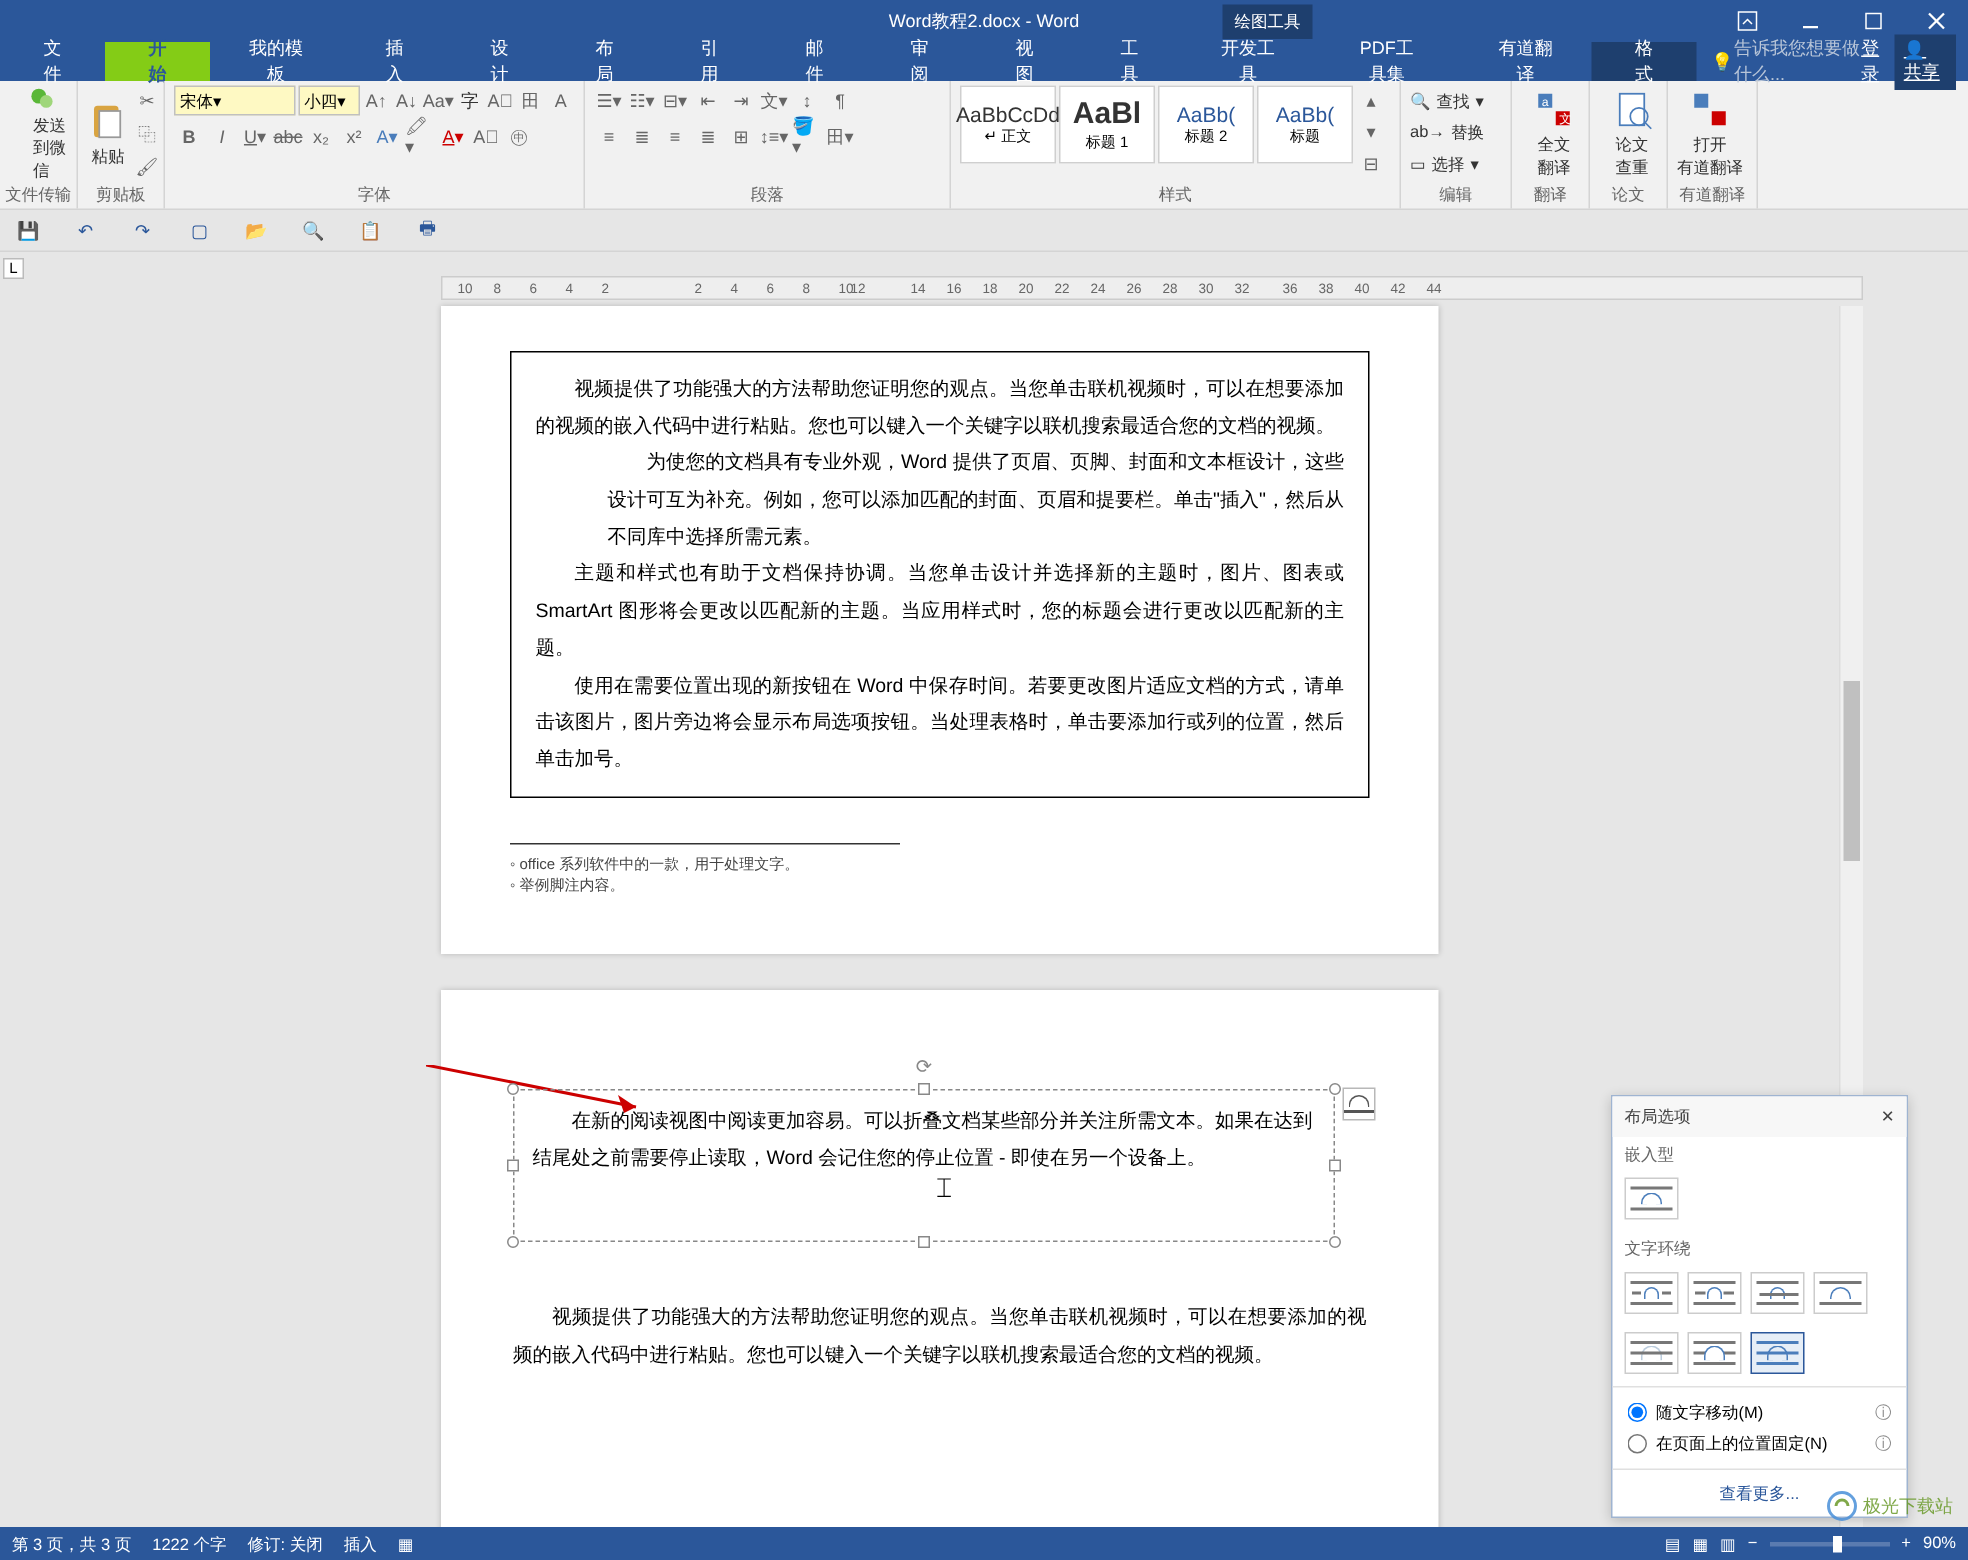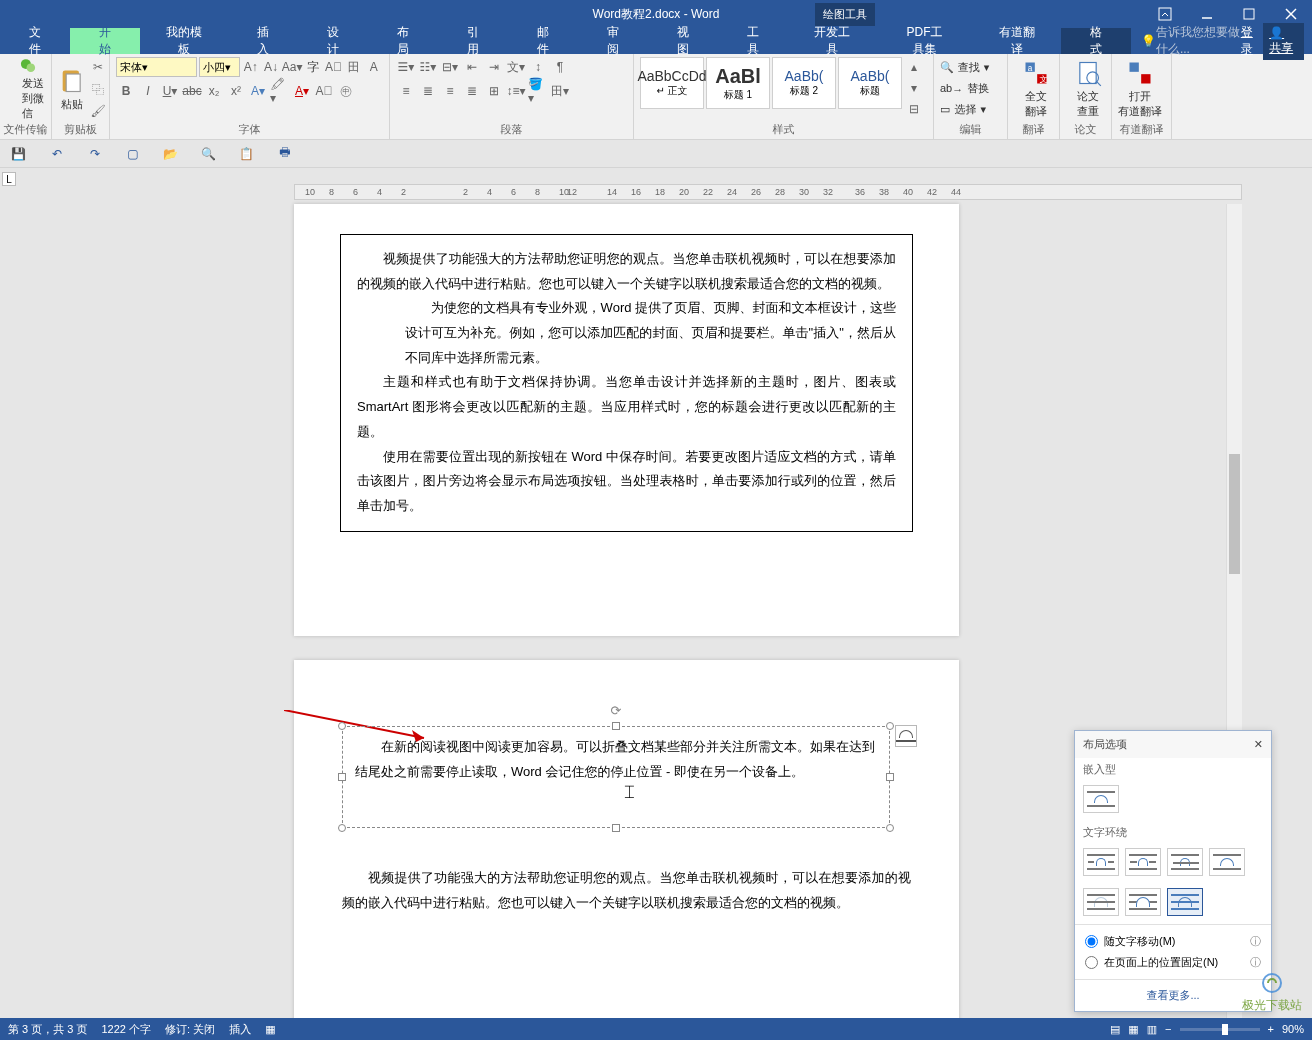--- a/index.html
+++ b/index.html
@@ -9,21 +9,21 @@
 .titlebar{height:28px;background:#2b579a;display:flex;align-items:center;color:#fff;}
 .titlebar .spacer{flex:1;}
 .titlebar .title{position:absolute;left:50%;transform:translateX(-50%);font-size:12px;}
 .titlebar .drawtools{position:absolute;left:815px;background:#1e3f6e;padding:4px 8px;font-size:11px;}
 .titlebar .win-controls{display:flex;gap:0;}
 .titlebar .win-controls div{width:42px;height:28px;display:flex;align-items:center;justify-content:center;}
 
 
 .tabs{height:26px;background:#2b579a;display:flex;align-items:stretch;color:#fff;font-size:12px;}
 .tabs .tab{padding:0 26px;display:flex;align-items:center;cursor:pointer;text-align:center;}
-.tabs .tab.active{background:#86efac;color:#2b579a;}
+.tabs .tab.active{background:#84cc16;color:#2b579a;font-weight:bold;}
 .tabs .tab.format{background:#1e3f6e;}
 .tabs .tell{color:#b8c5d8;margin-left:10px;display:flex;align-items:center;}
 .tabs .right{margin-left:auto;display:flex;align-items:center;gap:6px;padding-right:8px;text-decoration:underline;}
 
 
 .ribbon{height:86px;background:#f1f1f1;border-bottom:1px solid #d4d4d4;display:flex;}
 .group{border-right:1px solid #d4d4d4;padding:3px 6px;display:flex;flex-direction:column;position:relative;}
 .group-label{font-size:11px;color:#666;text-align:center;position:absolute;bottom:2px;left:0;right:0;}
 .group-body{flex:1;display:flex;align-items:flex-start;}
 .btn-large{display:flex;flex-direction:column;align-items:center;justify-content:center;width:44px;height:64px;font-size:11px;color:#333;gap:2px;}
@@ -78,21 +78,21 @@
 .lp-radios label{display:flex;align-items:center;gap:6px;padding:3px 0;}
 .lp-more{padding:8px;text-align:center;color:#2b579a;border-top:1px solid #e0e0e0;}
 
 
 .statusbar{position:absolute;bottom:0;left:0;right:0;height:22px;background:#2b579a;color:#fff;display:flex;align-items:center;font-size:11px;padding:0 8px;gap:14px;}
 .statusbar .right{margin-left:auto;display:flex;align-items:center;gap:8px;}
 .zoom-slider{width:80px;height:3px;background:#5a7bb0;position:relative;}
 .zoom-slider .knob{position:absolute;left:42px;top:-4px;width:6px;height:11px;background:#fff;}
 
 
-.watermark{position:absolute;right:10px;bottom:26px;font-size:12px;color:#6a9a2a;display:flex;align-items:center;gap:4px;opacity:0.85;flex-direction:column;}
+.watermark{position:absolute;right:10px;bottom:26px;font-size:12px;color:#6a9a2a;display:flex;align-items:center;gap:4px;opacity:0.85;}
 
 
 .isvg{width:16px;height:16px;}
 
 
 .wrap-ico{width:28px;height:18px;display:flex;flex-direction:column;gap:2px;align-items:center;justify-content:center;}
 .wline{height:2px;background:#777;width:100%;}
 </style>
 </head>
 <body>
@@ -354,20 +354,24 @@
       <span style="left:656px">44</span>
   </div>
 
   <div class="page page1">
     <div class="textbox">
       <p style="text-indent:2em;">视频提供了功能强大的方法帮助您证明您的观点。当您单击联机视频时，可以在想要添加的视频的嵌入代码中进行粘贴。您也可以键入一个关键字以联机搜索最适合您的文档的视频。</p>
       <p style="text-indent:2em;margin-left:48px;">为使您的文档具有专业外观，Word  提供了页眉、页脚、封面和文本框设计，这些设计可互为补充。例如，您可以添加匹配的封面、页眉和提要栏。单击"插入"，然后从不同库中选择所需元素。</p>
       <p style="text-indent:2em;">主题和样式也有助于文档保持协调。当您单击设计并选择新的主题时，图片、图表或 SmartArt 图形将会更改以匹配新的主题。当应用样式时，您的标题会进行更改以匹配新的主题。</p>
       <p style="text-indent:2em;">使用在需要位置出现的新按钮在 Word 中保存时间。若要更改图片适应文档的方式，请单击该图片，图片旁边将会显示布局选项按钮。当处理表格时，单击要添加行或列的位置，然后单击加号。</p>
     </div>
+    <div class="footnotes">
+      <div>office 系列软件中的一款，用于处理文字。</div>
+      <div>举例脚注内容。</div>
+    </div>
   </div>
 
   <div class="page page2">
     <svg style="position:absolute;top:50px;left:-10px;" width="150" height="40">
         <line x1="0" y1="0" x2="140" y2="28" stroke="#c00" stroke-width="2"></line>
         <polygon points="140,28 128,20 132,32" fill="#c00"></polygon>
       </svg>
     <div class="sel-frame">
       <div class="rot-handle">⟳</div>
       <div class="handle" style="left:-5px;top:-5px;"></div>

